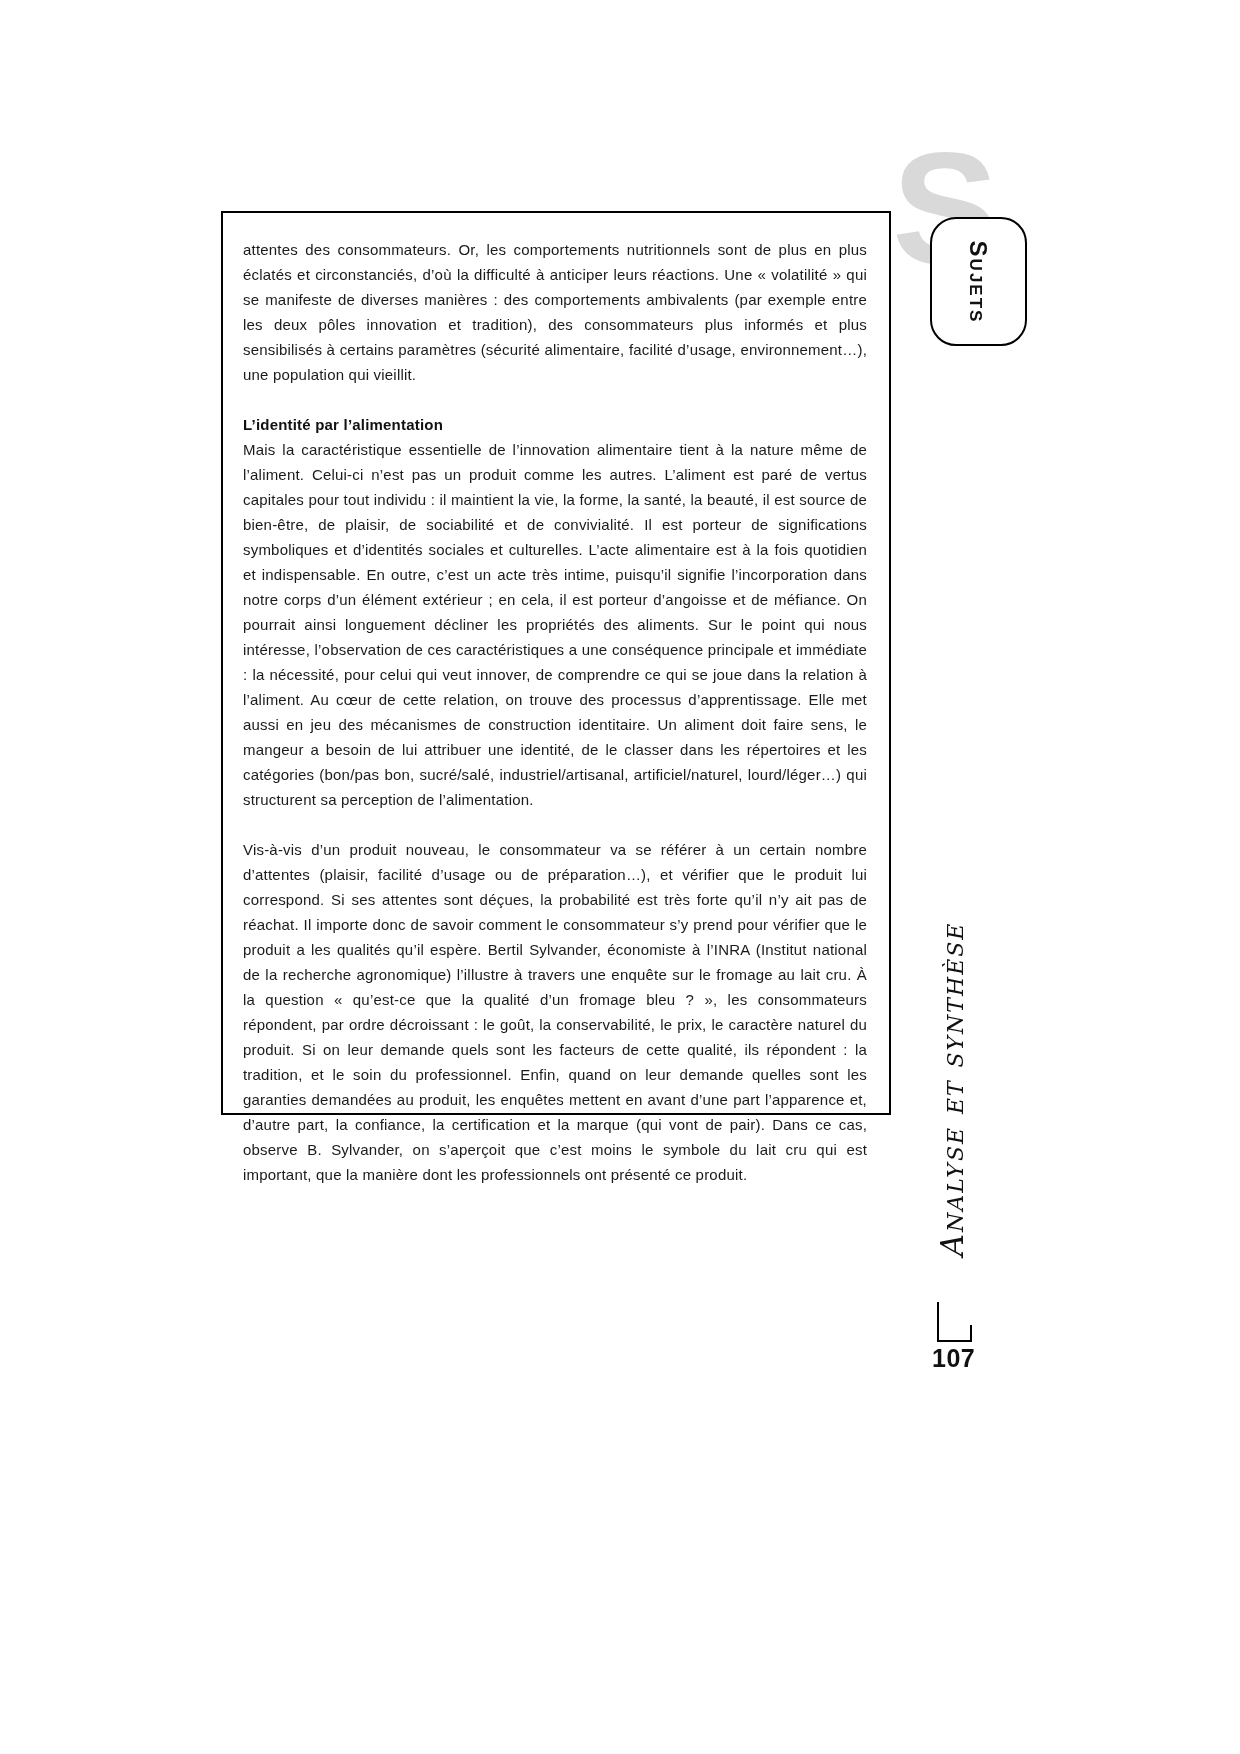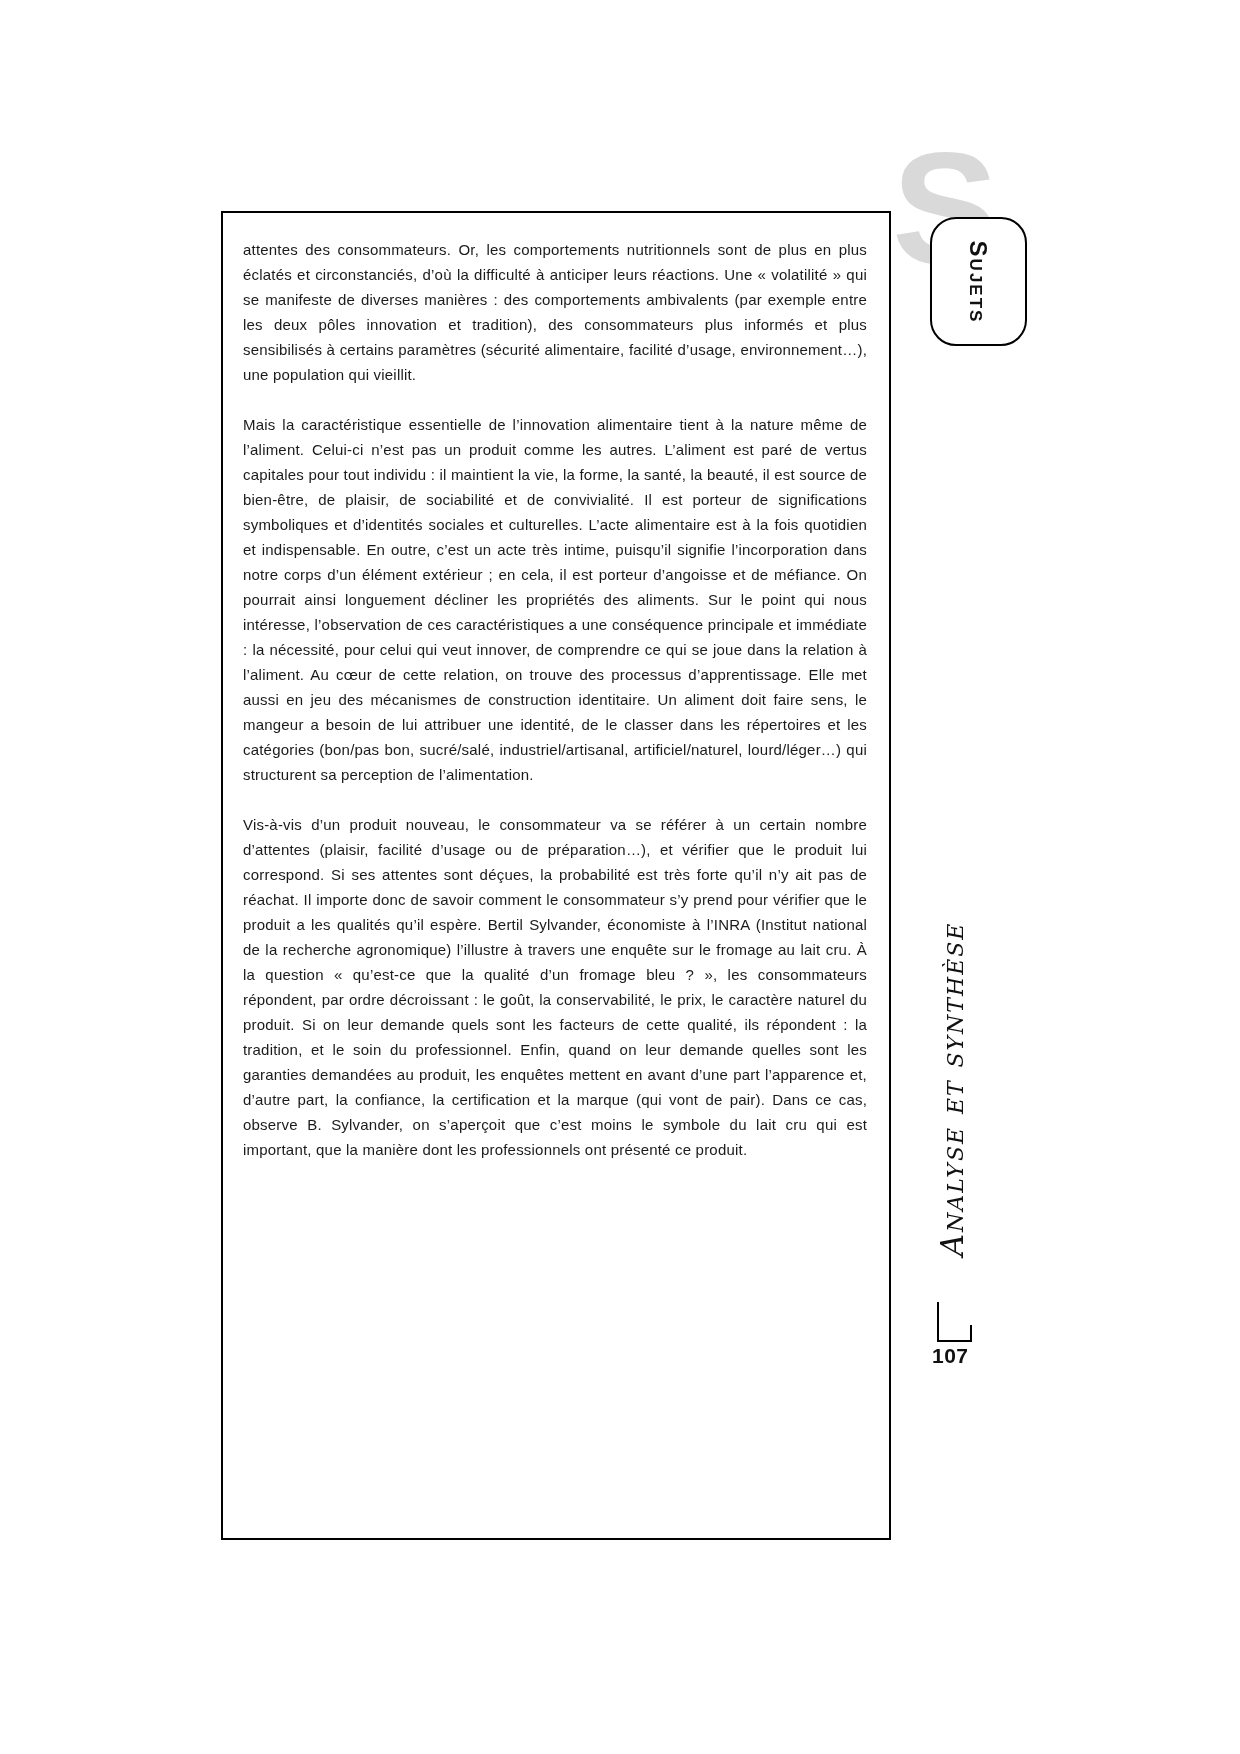--- a/index.html
+++ b/index.html
@@ -12,21 +12,21 @@
     color: #1a1a1a;
     overflow: hidden;
   }
 
   
   .article-box {
     position: absolute;
     left: 221px;
     top: 211px;
     width: 670px;
-    height: 1329px;
+    height: 904px;
     border: 2px solid #000;
     background: #fff;
     padding: 24px 22px 18px 20px;
   }
   .body-text {
     font-size: 15px;
     line-height: 25px;
     text-align: justify;
     letter-spacing: 0.2px;
     color: #1a1a1a;
@@ -119,41 +119,42 @@
     bottom: 0;
     width: 0;
     height: 15px;
     border-right: 2px solid #000;
   }
 
   .page-number {
     position: absolute;
     left: 932px;
     top: 1344px;
-    font-size: 21px;
+    font-size: 25px;
     font-weight: bold;
     letter-spacing: 0.5px;
     color: #111;
   }
 </style>
 </head>
 <body>
 
 <div>
 
   <div class="watermark-letter">S</div>
 
   <div class="sujets-tab">
     <span class="sujets-tab-label">Sujets</span>
   </div>
 
   <div class="article-box">
     <p class="body-text">attentes des consommateurs. Or, les comportements nutritionnels sont de plus en plus éclatés et circonstanciés, d’où la difficulté à anticiper leurs réactions. Une « volatilité » qui se manifeste de diverses manières : des comportements ambivalents (par exemple entre les deux pôles innovation et tradition), des consommateurs plus informés et plus sensibilisés à certains paramètres (sécurité alimentaire, facilité d’usage, environnement…), une population qui vieillit.</p>
 
     <div class="article-section">
+      <h3 class="section-heading">L’identité par l’alimentation</h3>
       <p class="body-text">Mais la caractéristique essentielle de l’innovation alimentaire tient à la nature même de l’aliment. Celui-ci n’est pas un produit comme les autres. L’aliment est paré de vertus capitales pour tout individu : il maintient la vie, la forme, la santé, la beauté, il est source de bien-être, de plaisir, de sociabilité et de convivialité. Il est porteur de significations symboliques et d’identités sociales et culturelles. L’acte alimentaire est à la fois quotidien et indispensable. En outre, c’est un acte très intime, puisqu’il signifie l’incorporation dans notre corps d’un élément extérieur ; en cela, il est porteur d’angoisse et de méfiance. On pourrait ainsi longuement décliner les propriétés des aliments. Sur le point qui nous intéresse, l’observation de ces caractéristiques a une conséquence principale et immédiate : la nécessité, pour celui qui veut innover, de comprendre ce qui se joue dans la relation à l’aliment. Au cœur de cette relation, on trouve des processus d’apprentissage. Elle met aussi en jeu des mécanismes de construction identitaire. Un aliment doit faire sens, le mangeur a besoin de lui attribuer une identité, de le classer dans les répertoires et les catégories (bon/pas bon, sucré/salé, industriel/artisanal, artificiel/naturel, lourd/léger…) qui structurent sa perception de l’alimentation.</p>
     </div>
 
     <div class="article-section">
       <p class="body-text">Vis-à-vis d’un produit nouveau, le consommateur va se référer à un certain nombre d’attentes (plaisir, facilité d’usage ou de préparation…), et vérifier que le produit lui correspond. Si ses attentes sont déçues, la probabilité est très forte qu’il n’y ait pas de réachat. Il importe donc de savoir comment le consommateur s’y prend pour vérifier que le produit a les qualités qu’il espère. Bertil Sylvander, économiste à l’INRA (Institut national de la recherche agronomique) l’illustre à travers une enquête sur le fromage au lait cru. À la question « qu’est-ce que la qualité d’un fromage bleu ? », les consommateurs répondent, par ordre décroissant : le goût, la conservabilité, le prix, le caractère naturel du produit. Si on leur demande quels sont les facteurs de cette qualité, ils répondent : la tradition, et le soin du professionnel. Enfin, quand on leur demande quelles sont les garanties demandées au produit, les enquêtes mettent en avant d’une part l’apparence et, d’autre part, la confiance, la certification et la marque (qui vont de pair). Dans ce cas, observe B. Sylvander, on s’aperçoit que c’est moins le symbole du lait cru qui est important, que la manière dont les professionnels ont présenté ce produit.</p>
     </div>
   </div>
 
   <div class="vertical-title">
     <span>Analyse et synthèse</span>

